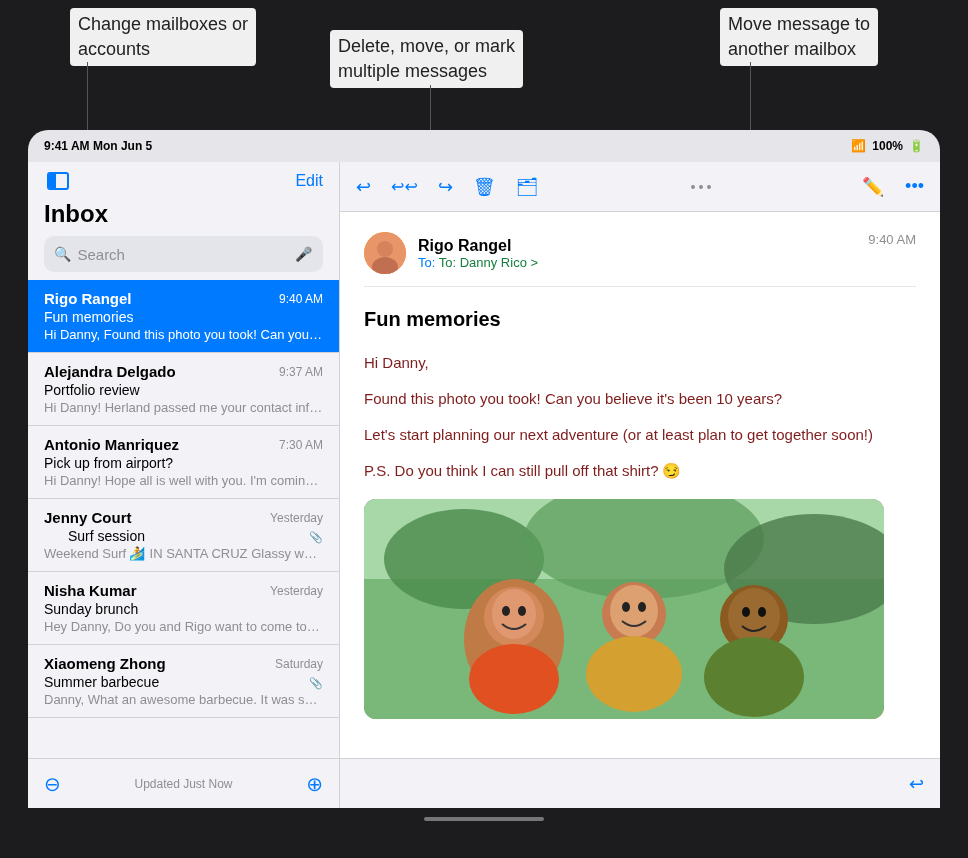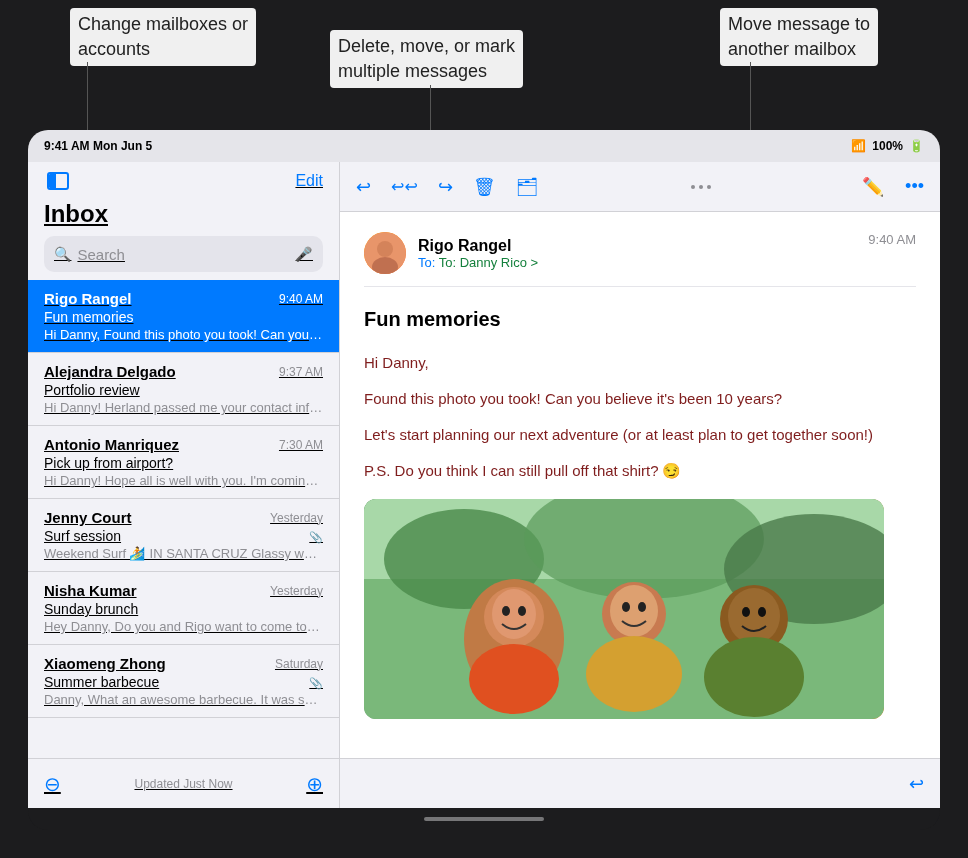--- a/index.html
+++ b/index.html
@@ -53,21 +53,20 @@
     }
 
     
     .left-panel {
       width: 312px;
       background: #f2f2f7;
       display: flex;
       flex-direction: column;
       border-right: 1px solid #d1d1d6;
       flex-shrink: 0;
-      text-decoration: underline;
     }
 
     .left-header {
       background: #f2f2f7;
       padding: 8px 16px 4px 16px;
       display: flex;
       align-items: center;
       justify-content: space-between;
     }
 
@@ -503,21 +502,21 @@
           </div>
           <div class="email-subject">Pick up from airport?</div>
           <div class="email-preview">Hi Danny! Hope all is well with you. I'm coming home from London and was wond...</div>
         </div>
 
         <div class="email-item">
           <div class="email-item-header">
             <span class="email-sender">Jenny Court</span>
             <span class="email-time">Yesterday</span>
           </div>
-          <div style="display:flex;align-items:center;justify-content:space-between;">
+          <div style="display:flex;align-items:center;justify-content:space-between;margin-left:24px;">
             <div class="email-subject">Surf session</div>
             <span class="attachment-icon">📎</span>
           </div>
           <div class="email-preview">Weekend Surf 🏄 IN SANTA CRUZ Glassy waves Chill vibes Delicious snacks Sunrise...</div>
         </div>
 
         <div class="email-item">
           <div class="email-item-header">
             <span class="email-sender">Nisha Kumar</span>
             <span class="email-time">Yesterday</span>

